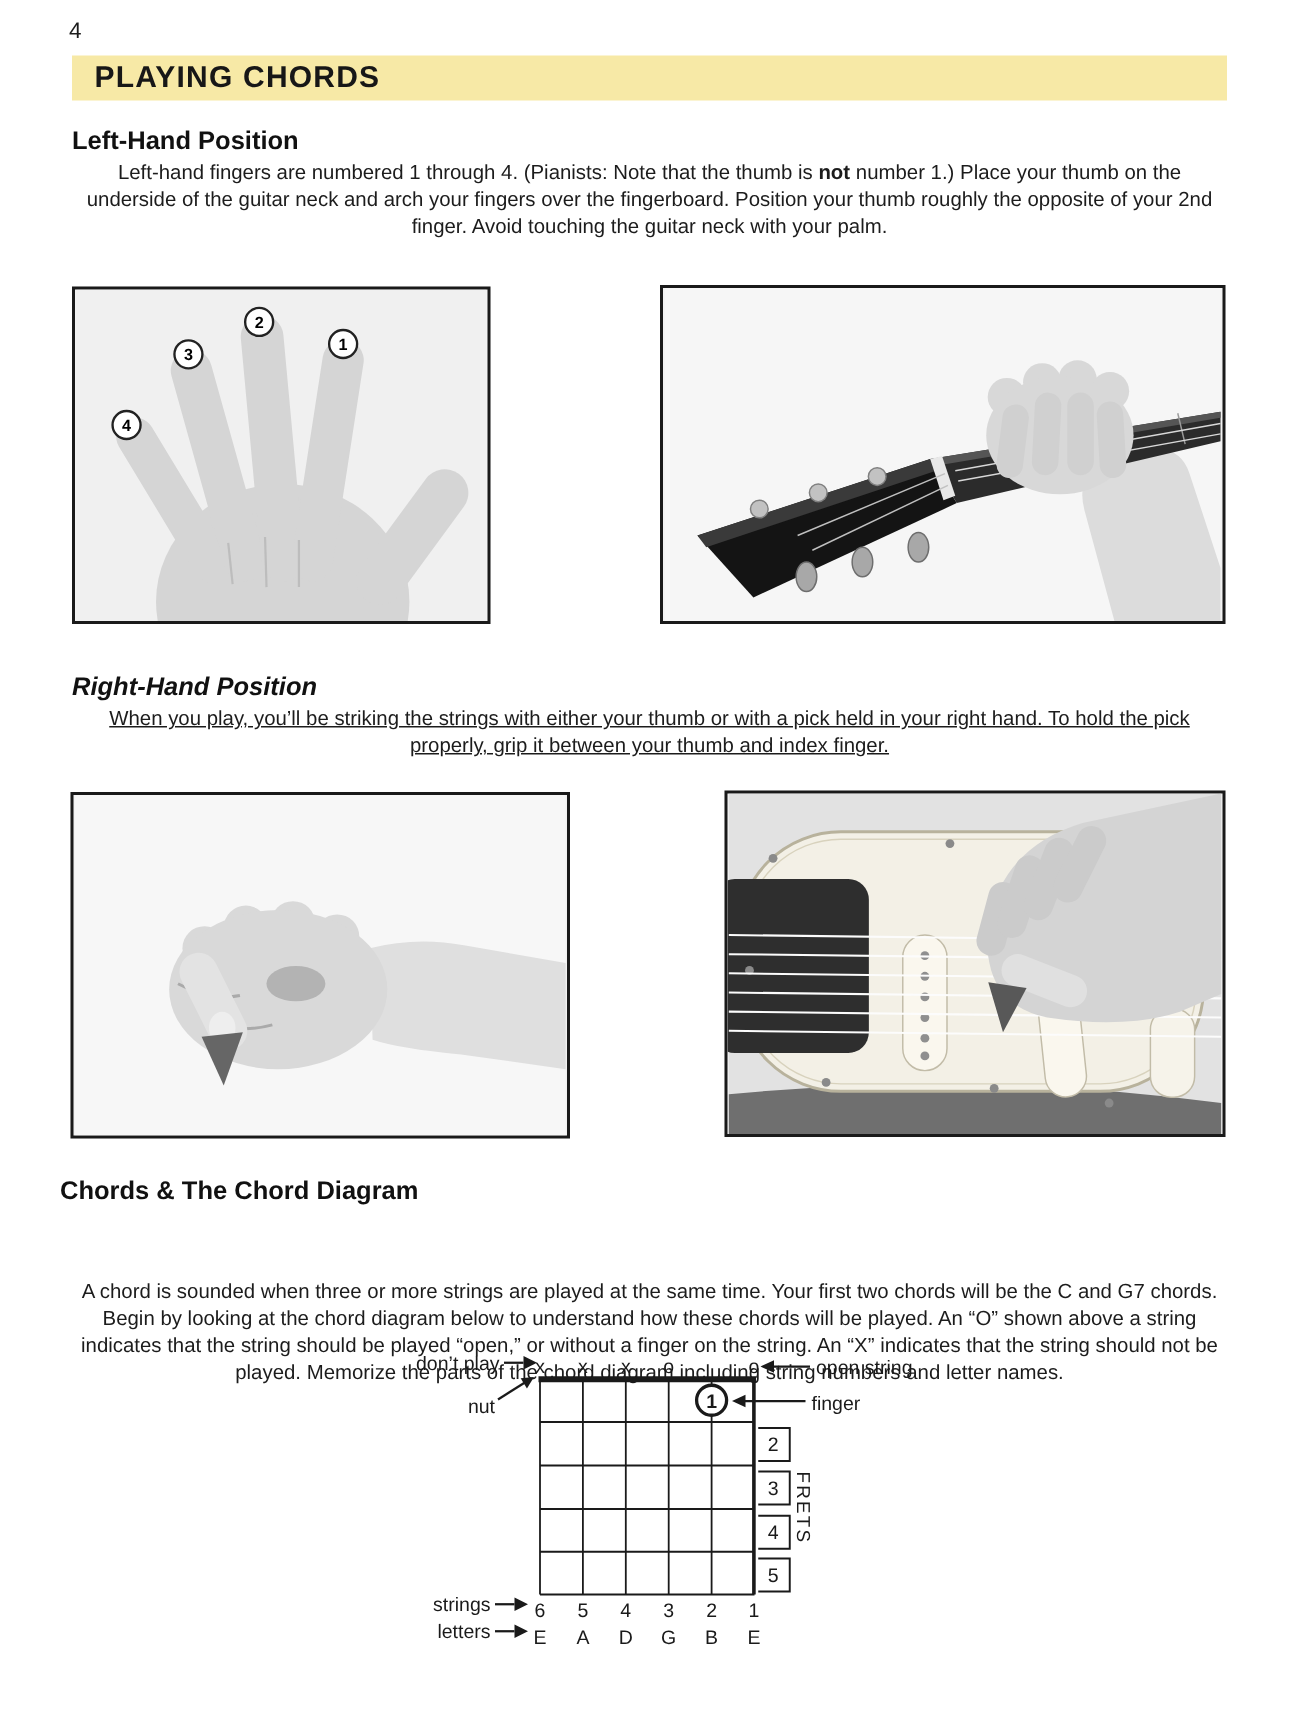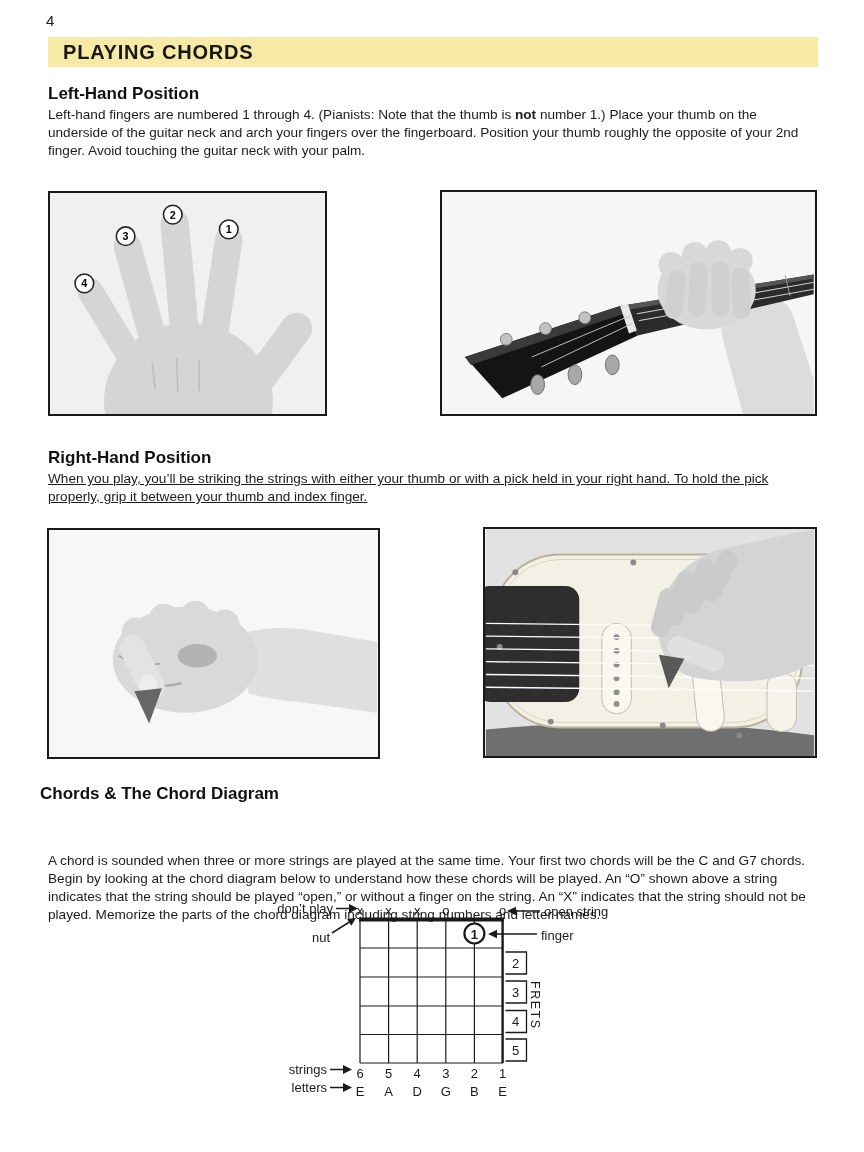--- a/index.html
+++ b/index.html
@@ -4,23 +4,23 @@
 <style>
   html,body{margin:0;padding:0;background:#ffffff;}
   .page{position:relative;width:864px;height:1152px;background:#ffffff;overflow:hidden;
         font-family:"Liberation Sans","DejaVu Sans",sans-serif;color:#1c1c1c;}
   .page-num{position:absolute;left:46px;top:12px;font-size:15px;}
   .banner{position:absolute;left:48px;top:37px;width:770px;height:30px;background:#F7E9A6;}
   .banner-title{display:block;padding-left:15px;line-height:31px;font-size:20px;font-weight:bold;
         letter-spacing:0.8px;color:#171717;}
   h2.sec{position:absolute;margin:0;font-size:17px;font-weight:bold;color:#111;}
   #h-lh{left:48px;top:84px;}
-  #h-rh{left:48px;top:448px;}
+  #h-rh{left:48px;top:448px;font-style:italic;}
   #h-cd{left:40px;top:784px;}
-  p.body{position:absolute;margin:0;width:770px;left:48px;font-size:13.6px;line-height:18px;}
+  p.body{position:absolute;margin:0;width:770px;left:48px;font-size:13.6px;line-height:18px;text-align:center;}
   #p-lh{top:106px;}
   #p-rh{top:470px;text-decoration:underline;}
   #p-cd{top:852px;}
   figure.photo{position:absolute;margin:0;border:2px solid #1a1a1a;overflow:hidden;background:#f2f2f2;}
   figure.photo svg{display:block;}
   #photo-lh{left:48px;top:191px;width:275px;height:221px;}
   #photo-neck{left:440px;top:190px;width:373px;height:222px;}
   #photo-pick{left:47px;top:528px;width:329px;height:227px;}
   #photo-strum{left:483px;top:527px;width:330px;height:227px;}
   #chord-diagram{position:absolute;left:268px;top:894px;overflow:visible;}

